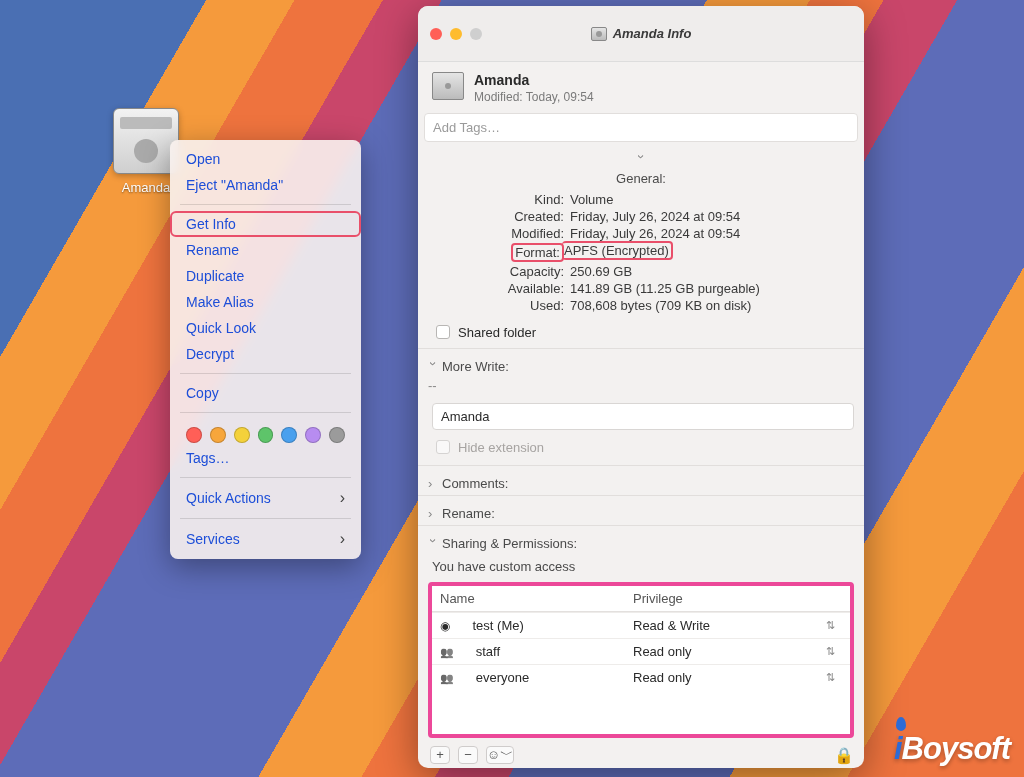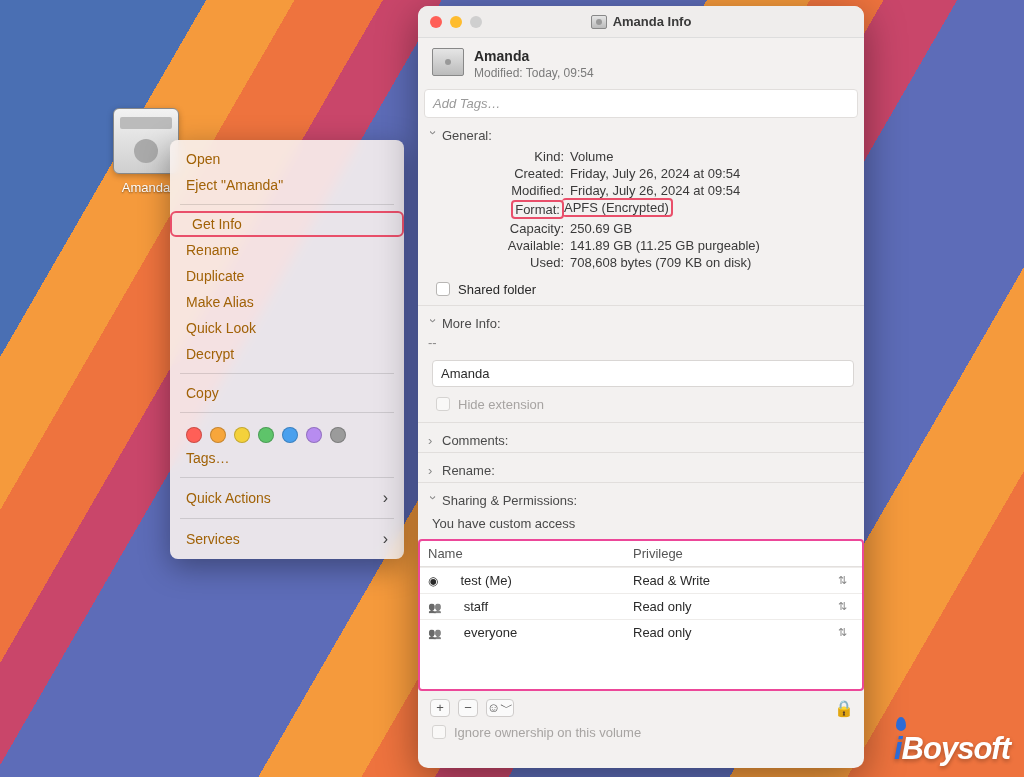--- a/index.html
+++ b/index.html
@@ -41,49 +41,50 @@
   content: ""; position: absolute; left: 50%; transform: translateX(-50%);
   bottom: 10px; width: 24px; height: 24px; background: #aaa; border-radius: 50%;
 }
 .disk-label {
   margin-top: 6px; color: #fff; font-size: 13px;
   text-shadow: 0 1px 2px rgba(0,0,0,.5);
 }
 
 
 .ctx {
-  position: absolute; left: 170px; top: 140px; width: 234px;
+  position: absolute; left: 170px; top: 140px; width: 191px;
   background: rgba(248,242,240,0.9);
   backdrop-filter: blur(6px);
   border-radius: 8px;
   box-shadow: 0 8px 30px rgba(0,0,0,0.35);
   padding: 6px 0;
-  font-size: 14px; color: #a16207;
+  font-size: 14px; color: #1d4ed8;
 }
 .ctx-item { padding: 5px 16px; display: flex; align-items: center; justify-content: space-between; cursor: default; }
 .ctx-item.sub::after { content: "›"; font-size: 16px; color: #444; }
 .ctx-sep { height: 1px; background: rgba(0,0,0,0.12); margin: 6px 10px; }
 .ctx-highlight {
-  border: 2px solid #e94f6a; border-radius: 6px; padding: 3px 20px;
+  border: 2px solid #e94f6a; border-radius: 6px; padding: 3px 14px;
 }
 .tag-dots { display: flex; gap: 8px; padding: 8px 16px 2px; }
 .dot { width: 16px; height: 16px; border-radius: 50%; box-shadow: inset 0 0 0 1px rgba(0,0,0,.2); }
 
 
 .win {
   position: absolute; left: 418px; top: 6px; width: 446px; height: 762px;
   background: #f3f1f0; border-radius: 10px; overflow: hidden;
   box-shadow: 0 10px 40px rgba(0,0,0,0.4);
   font-size: 13px; color: #2a2a2a;
   display: flex; flex-direction: column;
 }
 .titlebar {
-  height: 32px; display: flex; align-items: center; gap: 8px;
+  height: 56px; display: flex; align-items: center; gap: 8px;
   background: #efedec; border-bottom: 1px solid #ddd; padding: 0 12px;
   position: relative;
+  font-style: italic;
 }
 .traffic { display: flex; gap: 8px; }
 .tl { width: 12px; height: 12px; border-radius: 50%; }
 .tl.red { background: #ff5f57; } .tl.yel { background: #febc2e; } .tl.grn { background: #cfcfcf; }
 .title-center {
   position: absolute; left: 0; right: 0; text-align: center; pointer-events: none;
   font-weight: 600; font-size: 13px; color: #3a3a3a;
   display: flex; gap: 6px; justify-content: center; align-items: center;
 }
 .mini-disk {
@@ -95,31 +96,31 @@
 
 .header-block { display: flex; gap: 10px; padding: 10px 14px 8px; align-items: flex-start; }
 .header-icon { width: 32px; height: 30px; }
 .header-icon .mini-disk { width: 32px; height: 28px; }
 .header-text { line-height: 1.25; }
 .header-name { font-weight: 700; font-size: 14px; }
 .header-mod { color: #7a7a7a; font-size: 12px; }
 
 .tags-field {
   margin: 0 6px; padding: 6px 8px; background: #fff; border: 1px solid #e1dedc;
-  border-radius: 4px; color: #9a9a9a; font-style: italic;
+  border-radius: 4px; color: #9a9a9a;
 }
 
 .body { flex: 1; overflow-y: auto; padding-bottom: 8px; }
 
 .sect-head {
   display: flex; align-items: center; gap: 4px; padding: 10px 10px 4px;
   color: #4a4a4a; font-size: 13px;
   border-top: 1px solid #e1dedc;
 }
-.sect-head:first-of-type { border-top: none; }
+.sect-head:first-of-type { border-top: none; flex-direction: column; }
 .chev { width: 10px; display: inline-block; transform: rotate(90deg); color: #888; }
 .chev.closed { transform: rotate(0deg); }
 
 .kv { display: grid; grid-template-columns: 88px 1fr; gap: 2px 6px; padding: 2px 10px 6px 10px; margin-left: 48px; }
 .kv .k { text-align: right; color: #3a3a3a; }
 .kv .v { color: #3a3a3a; }
 .format-row { grid-column: 1 / -1; display: grid; grid-template-columns: 88px 1fr; gap: 2px 6px; position: relative; }
 .format-wrap { position: relative; display: inline-block; }
 
 .shared-row { display: flex; align-items: center; gap: 8px; padding: 6px 18px 8px; }
@@ -129,21 +130,21 @@
   margin: 6px 10px 8px 14px; padding: 5px 8px; background: #fff;
   border: 1px solid #d9d6d4; border-radius: 4px;
 }
 .hide-row { display: flex; align-items: center; gap: 8px; padding: 2px 18px 10px; color: #a7a4a2; }
 
 .sect-collapsed { padding: 0 10px 4px; color: #888; }
 
 .perm-text { padding: 4px 14px 8px; color: #4a4a4a; }
 
 .perm-table {
-  margin: 0 0; border: 2px solid #ec4899; border-radius: 4px; background: #fff;
+  margin: 0 10px; border: 4px solid #ec4899; border-radius: 4px; background: #fff;
   font-size: 13px;
 }
 .perm-head, .perm-row {
   display: grid; grid-template-columns: 1fr 1fr 16px;
   padding: 5px 8px; align-items: center; gap: 6px;
 }
 .perm-head { color: #555; border-bottom: 1px solid #e3e0de; }
 .perm-row { border-top: 1px solid #eeecea; }
 .perm-row:first-of-type { border-top: none; }
 .perm-row .icon { display: inline-flex; align-items: center; gap: 18px; }
@@ -286,21 +287,21 @@
       <div class="k">Used:</div>
       <div class="v">708,608 bytes (709 KB on disk)</div>
     </div>
     <div class="shared-row">
       <div class="chk"></div>
       <span>Shared folder</span>
     </div>
 
     <div class="sect-head">
       <span class="chev">›</span>
-      <span>More Info:</span>
+      <span>More Write:</span>
     </div>
     <div class="sect-collapsed">--</div>
 
     <div class="name-field">Amanda</div>
     <div class="hide-row">
       <div class="chk" style="opacity:.5"></div>
       <span>Hide extension</span>
     </div>
 
     <div class="sect-head">

